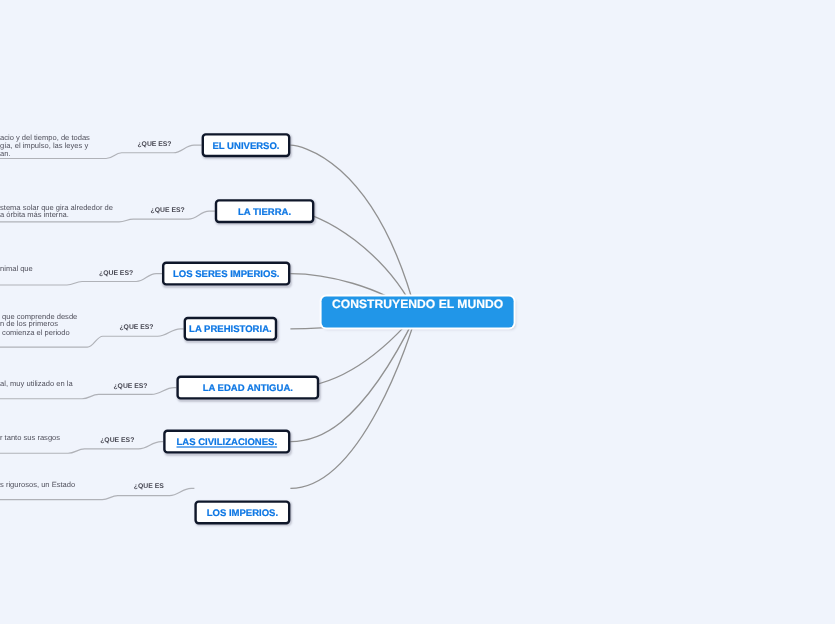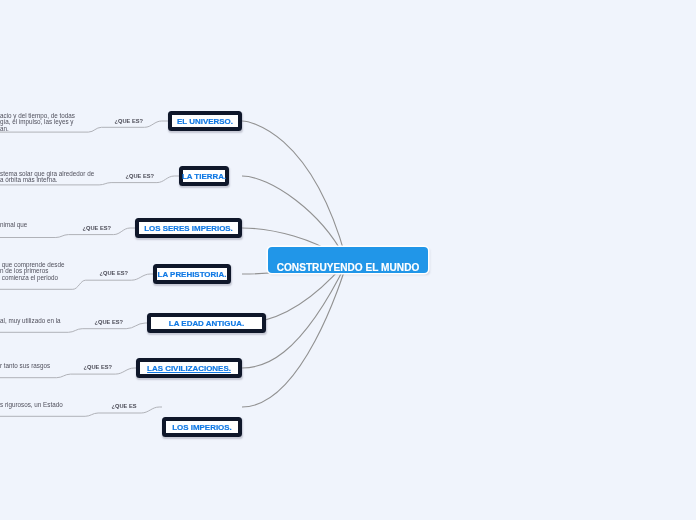--- a/index.html
+++ b/index.html
@@ -1,26 +1,26 @@
 <!DOCTYPE html>
 <html><head>
 <meta charset="utf-8">
 <title>Mind Map</title>
 <style>
   html,body{margin:0;padding:0;}
   body{width:696px;height:520px;background:#f0f4fc;font-family:"Liberation Sans",sans-serif;overflow:hidden;}
   #stage{position:relative;width:696px;height:520px;overflow:hidden;}
   svg.layer{position:absolute;left:0;top:0;width:696px;height:520px;}
-  .topic{position:absolute;box-sizing:border-box;border:4px solid #0f172a;background:#ffffff;border-radius:3.5px;
+  .topic{position:absolute;box-sizing:border-box;border:2px solid #0f172a;background:#ffffff;border-radius:3.5px;
          color:#0f78e4;font-weight:bold;font-size:7.95px;-webkit-text-stroke:0.18px #0f78e4;
          display:flex;align-items:center;justify-content:center;white-space:nowrap;
          box-shadow:0.8px 1.2px 1.6px rgba(110,110,130,.33);}
   .central{position:absolute;box-sizing:border-box;background:#2196e8;border-radius:4px;color:#fff;
            font-weight:bold;font-size:10.1px;letter-spacing:0.02px;-webkit-text-stroke:0.15px #ffffff;
-           display:flex;align-items:flex-end;justify-content:center;white-space:nowrap;padding-top:2px;
+           display:flex;align-items:flex-start;justify-content:center;white-space:nowrap;padding-top:2px;
            box-shadow:0 0 0 1.6px #ffffff, 1.2px 1.6px 2px rgba(110,110,130,.22);}
   .note{position:absolute;color:#50505c;font-size:6.3px;line-height:6.55px;text-align:left;white-space:pre;}
   .lbl{position:absolute;color:#4a4a55;font-size:5.7px;font-weight:bold;white-space:nowrap;}
 </style>
 </head>
 <body>
 
 <div id="stage">
   <svg class="layer" viewBox="0 0 696 520">
     <g fill="none" stroke="#919191" stroke-width="1.1">
@@ -43,21 +43,21 @@
     </g>
   </svg>
 
   <div class="central" style="left:268px;top:247px;width:160px;height:26px;">
     <span>CONSTRUYENDO EL MUNDO</span>
   </div>
 
   <div class="topic" style="left:168px;top:111px;width:74px;height:20px;">
     <span>EL UNIVERSO.</span>
     </div>
-  <div class="topic" style="left:179px;top:166px;width:50px;height:20px;">
+  <div class="topic" style="left:179px;top:166px;width:83px;height:20px;">
     <span>LA TIERRA.</span>
     </div>
   <div class="topic" style="left:135px;top:218px;width:107px;height:20px;">
     <span>LOS SERES IMPERIOS.</span>
     </div>
   <div class="topic" style="left:153px;top:264px;width:78px;height:20px;">
     <span>LA PREHISTORIA.</span>
     </div>
   <div class="topic" style="left:147px;top:313px;width:119px;height:20px;">
     <span>LA EDAD ANTIGUA.</span>

